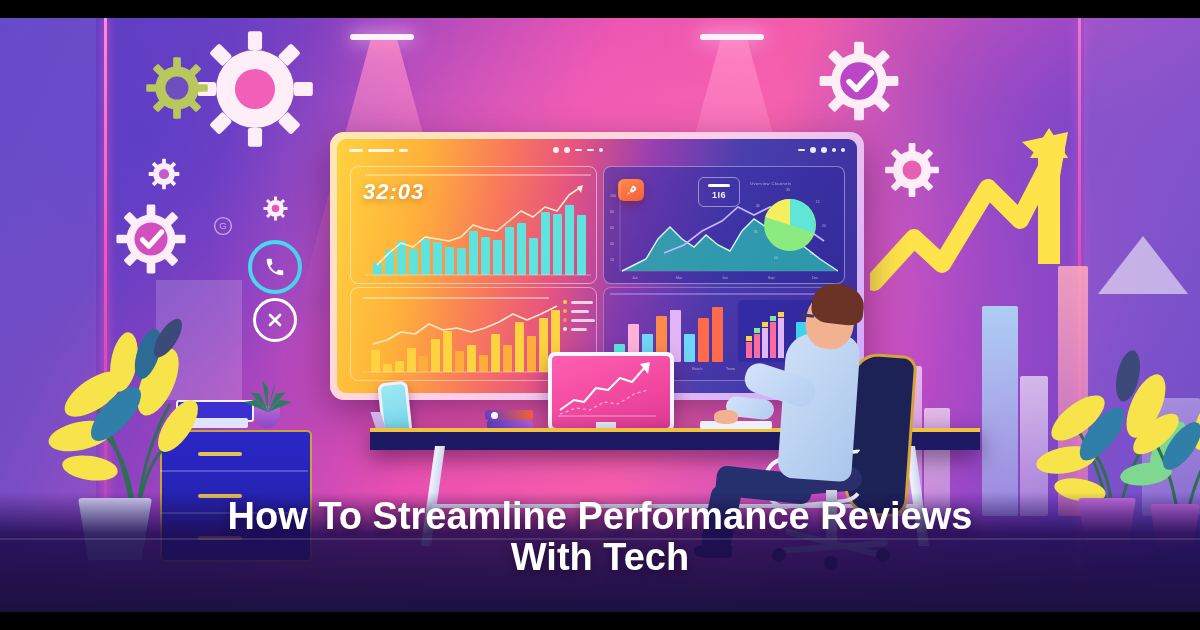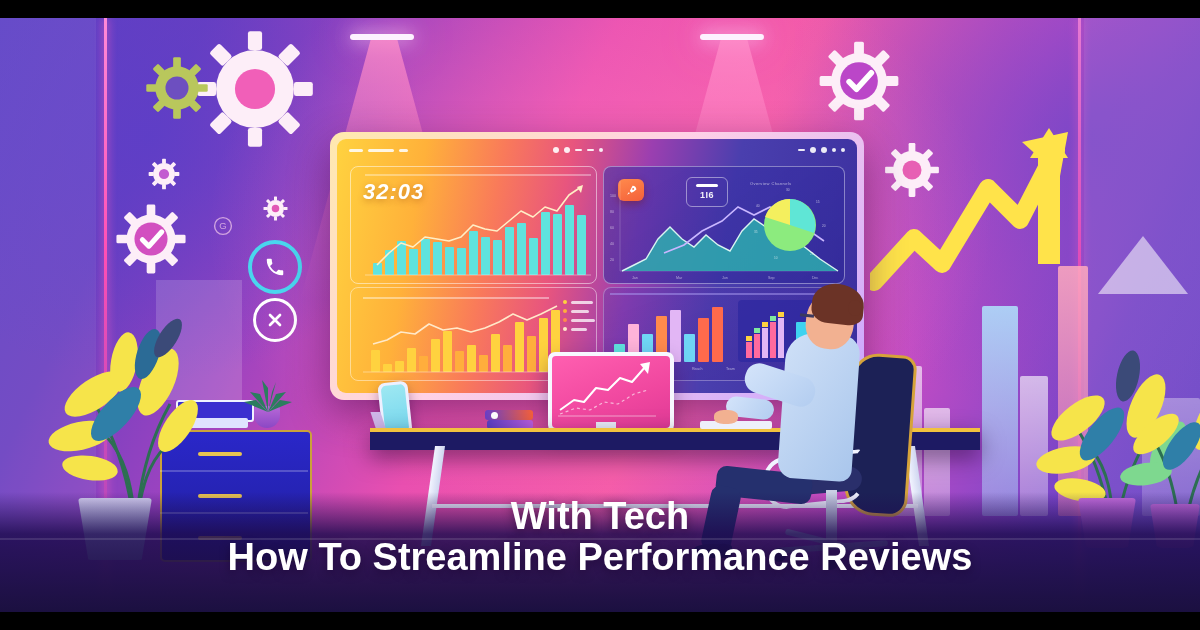--- a/index.html
+++ b/index.html
@@ -334,21 +334,21 @@
         </div>
 
         <div class="card" style="left:266px;top:27px;width:240px;height:116px;border-color:rgba(255,255,255,.4);background:linear-gradient(150deg,rgba(60,50,170,.55),rgba(45,38,150,.6));">
           <div class="badge" style="left:14px;top:12px;width:26px;height:22px;">
             <svg width="13" height="13" viewBox="0 0 24 24" fill="#fff">
               <path d="M14 3c4 0 7 3 7 7-3 3-6 5-9 6l-3-3c1-3 3-6 5-10z"></path>
                 <circle cx="15" cy="9" r="1.6" fill="#f4603a"></circle>
               <path d="M7 15l-3 5 5-3z"></path>
               </svg>
           </div>
-          <div class="kpi" style="left:82px;top:10px;width:40px;height:28px;text-align:center;">
+          <div class="kpi" style="left:94px;top:10px;width:40px;height:28px;text-align:center;">
             <div class="rule"></div>
             <div class="val" style="font-size:9px;">1I6</div>
           </div>
           <div class="cap" style="left:146px;top:14px;">Overview  Channels</div>
           <svg style="position:absolute;left:0;top:0;" width="240" height="116" viewBox="0 0 240 116">
             <g stroke="rgba(255,255,255,.3)" stroke-width=".6">
               <line x1="16" y1="104" x2="234" y2="104"></line>
                 <line x1="16" y1="14" x2="16" y2="104"></line>
             </g>
             <path d="M18 104 L30 98 L42 92 L54 72 L66 60 L78 72 L90 80 L102 68 L114 78 L126 84 L138 64 L150 52 L162 60 L174 56 L186 66 L198 78 L216 92 L234 104 L234 104 L18 104 Z" fill="rgba(43,183,176,.78)"></path>
@@ -591,16 +591,16 @@
     <div class="pot" style="left:1150px;top:486px;width:50px;height:44px;background:linear-gradient(180deg,#c96fe0,#8d45c2);clip-path:polygon(0 0,100% 0,86% 100%,14% 100%);"></div>
 
     <div class="floor" style="height:120px;"></div>
     <div class="floor-sheen" style="bottom:72px;"></div>
   </div>
 
   <div class="bar-top"></div>
   <div class="bar-bot"></div>
 
   <div class="title" style="top:496px;font-size:38px;">
+    <div>How To Streamline Performance Reviews</div>
     <div>With Tech</div>
-    <div>How To Streamline Performance Reviews</div>
   </div>
 </div>
 
 </body></html>

